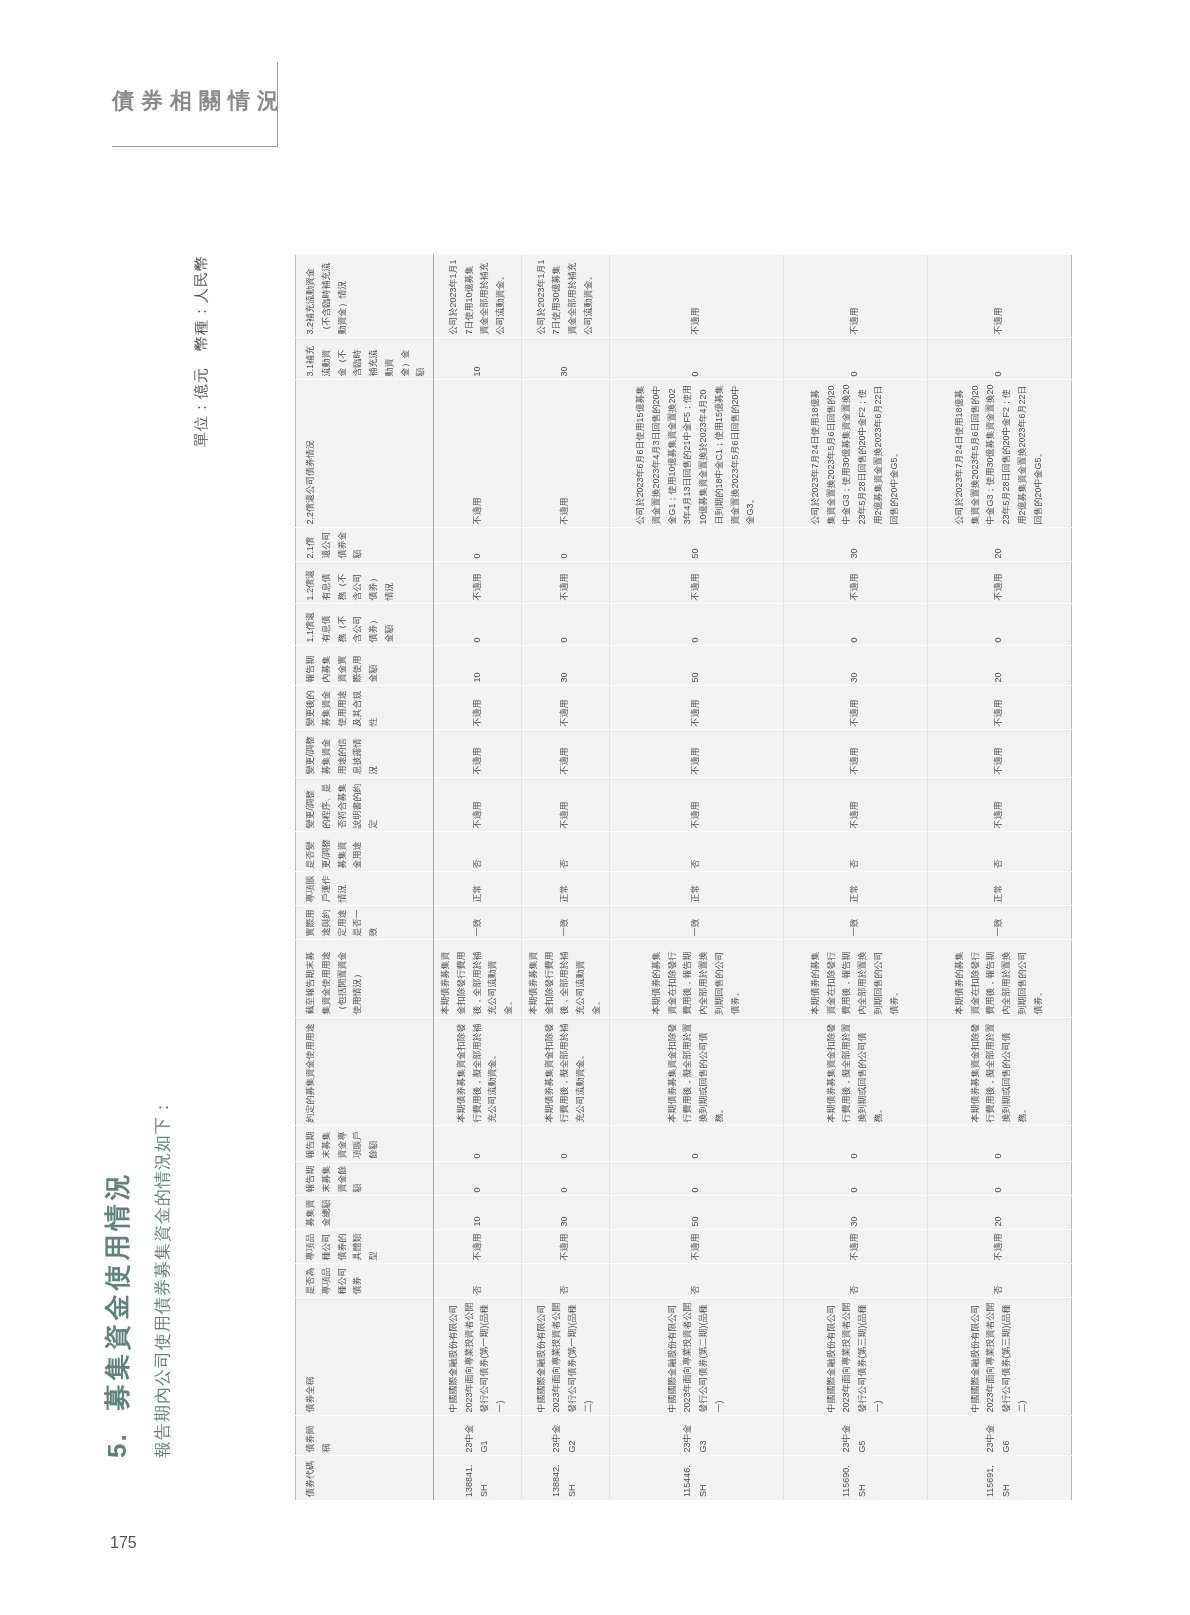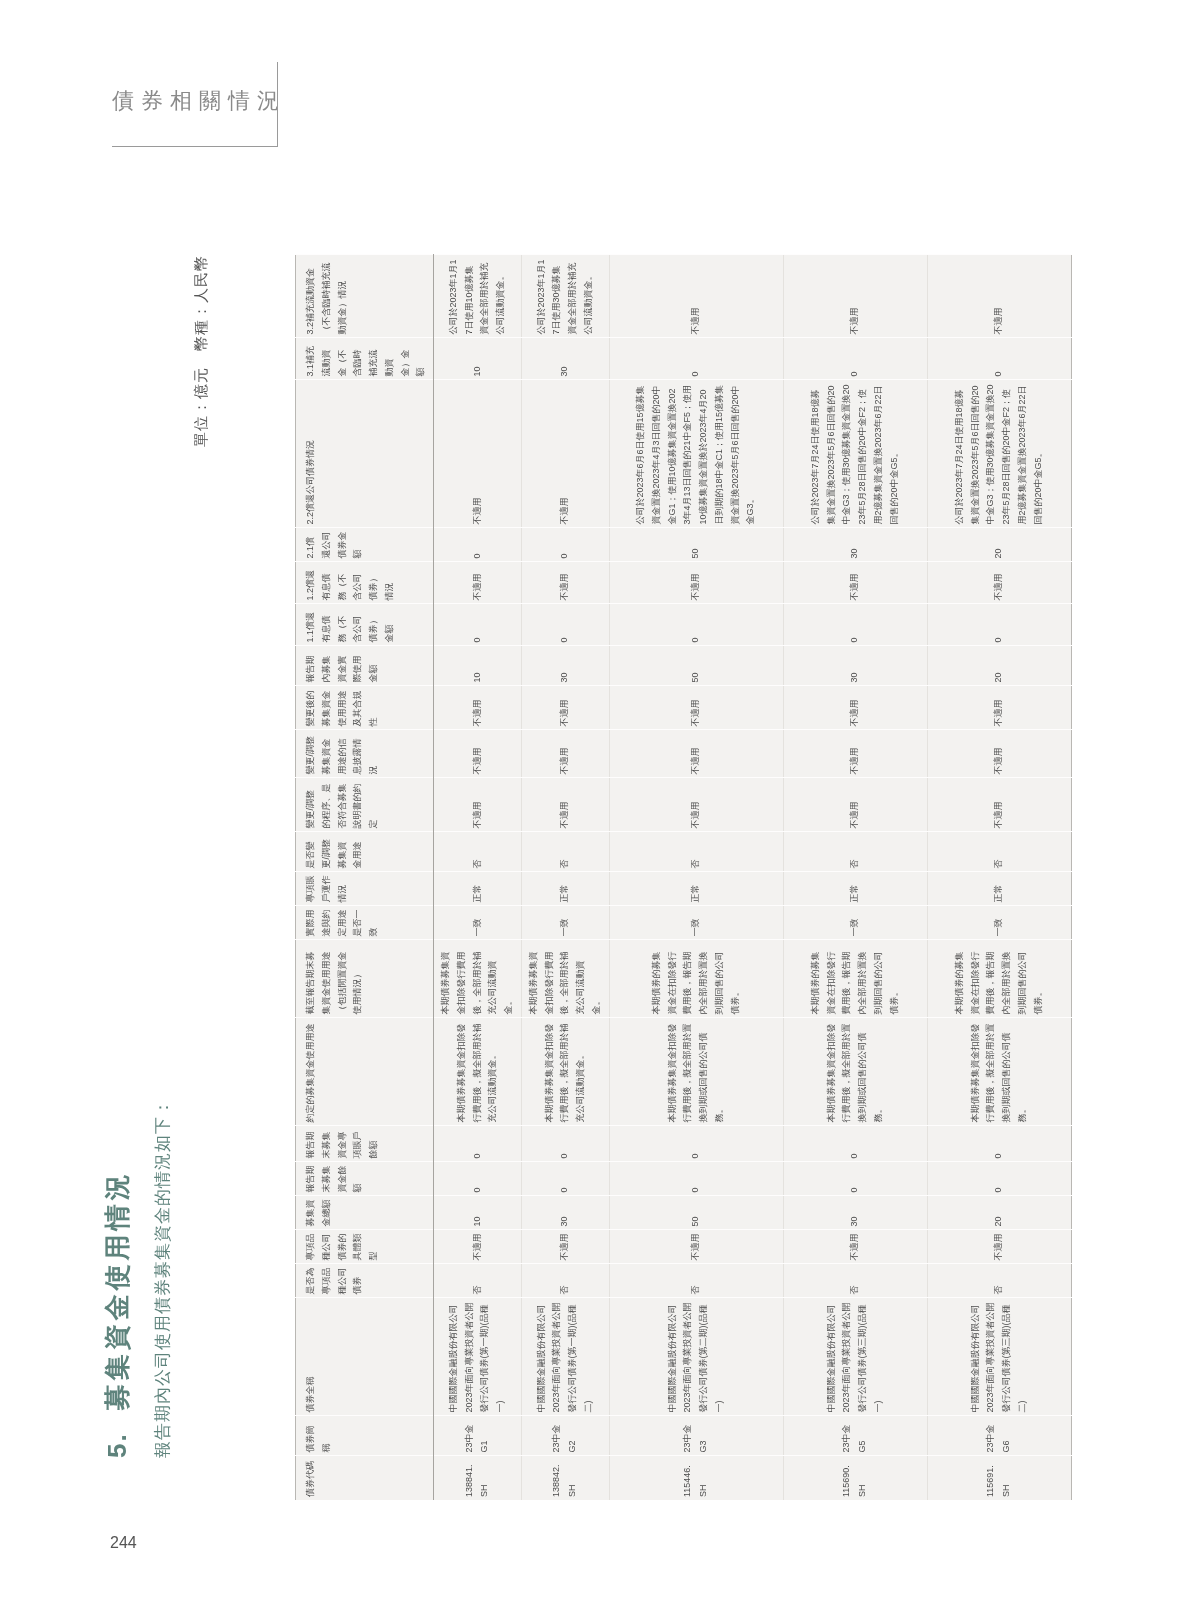--- a/index.html
+++ b/index.html
@@ -4,21 +4,21 @@
 <style>
   html,body{margin:0;padding:0;}
   body{
     width:1190px;height:1615px;position:relative;overflow:hidden;
     background:#ffffff;font-family:"Liberation Sans",sans-serif;
   }
   
   .page-header-title{
     position:absolute;left:112px;top:86px;
     font-family:"Liberation Serif",serif;
-    font-size:22px;color:#8a8a8a;letter-spacing:7px;white-space:nowrap;
+    font-size:22px;color:#8a8a8a;letter-spacing:7px;white-space:nowrap;font-weight:bold;
   }
   .header-vrule{position:absolute;left:277px;top:62px;width:1px;height:84px;background:#9a9a9a;}
   .header-hrule{position:absolute;left:112px;top:146px;width:166px;height:1px;background:#9a9a9a;}
   .page-number{position:absolute;left:110px;top:1534px;font-size:16px;color:#555;}
 
   
   .rotated{
     position:absolute;left:100px;top:1500px;width:1270px;height:1055px;
     transform:rotate(-90deg);transform-origin:0 0;
   }
@@ -50,21 +50,21 @@
   table.bonds tbody tr:nth-child(3) td{height:165px;}
   table.bonds tbody tr:nth-child(4) td{height:135px;}
   table.bonds tbody tr:nth-child(5) td{height:135px;}
 </style>
 </head>
 <body>
 
 <div class="page-header-title">債券相關情況</div>
 <div class="header-vrule"></div>
 <div class="header-hrule"></div>
-<div class="page-number">244</div>
+<div class="page-number">175</div>
 
 <div class="rotated">
   <div class="sec-head" style="color: rgb(94, 131, 124);">
     <span class="sec-number">5.</span>
     <span class="sec-title">募集資金使用情況</span>
   </div>
   <div class="sec-subtitle" style="color: rgb(94, 131, 124);">報告期內公司使用債券募集資金的情況如下：</div>
   <div class="unit-note">單位：億元　幣種：人民幣</div>
 
   <table class="bonds" style="background: rgb(243, 242, 240);">

